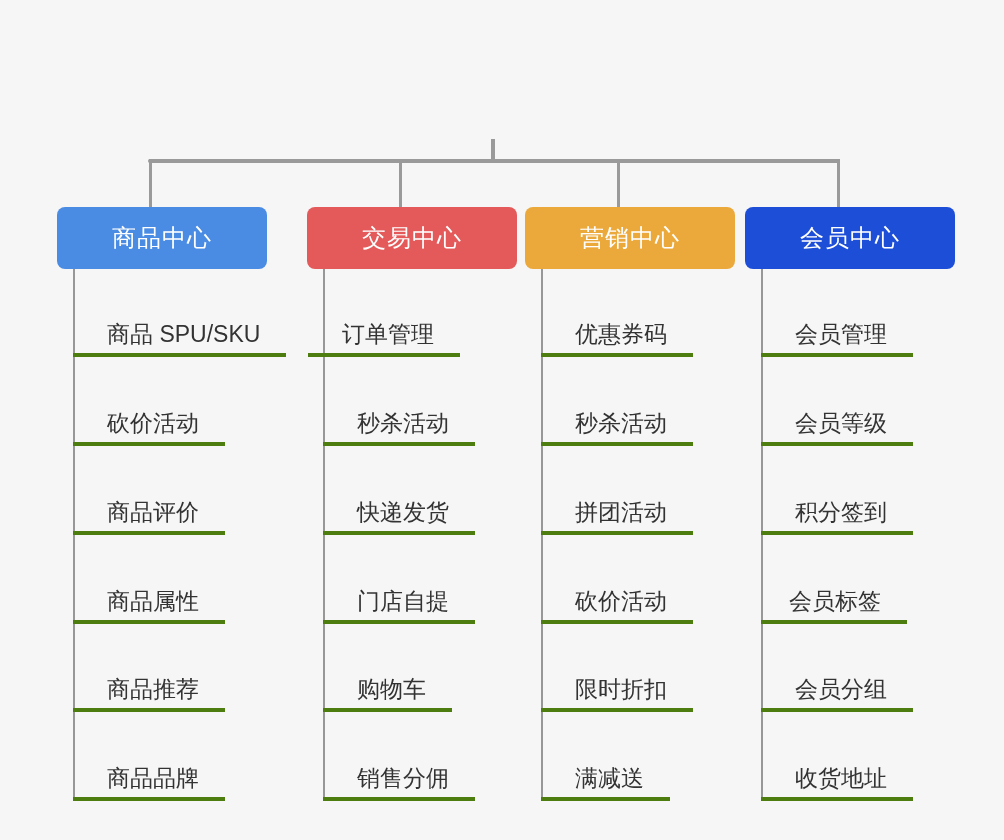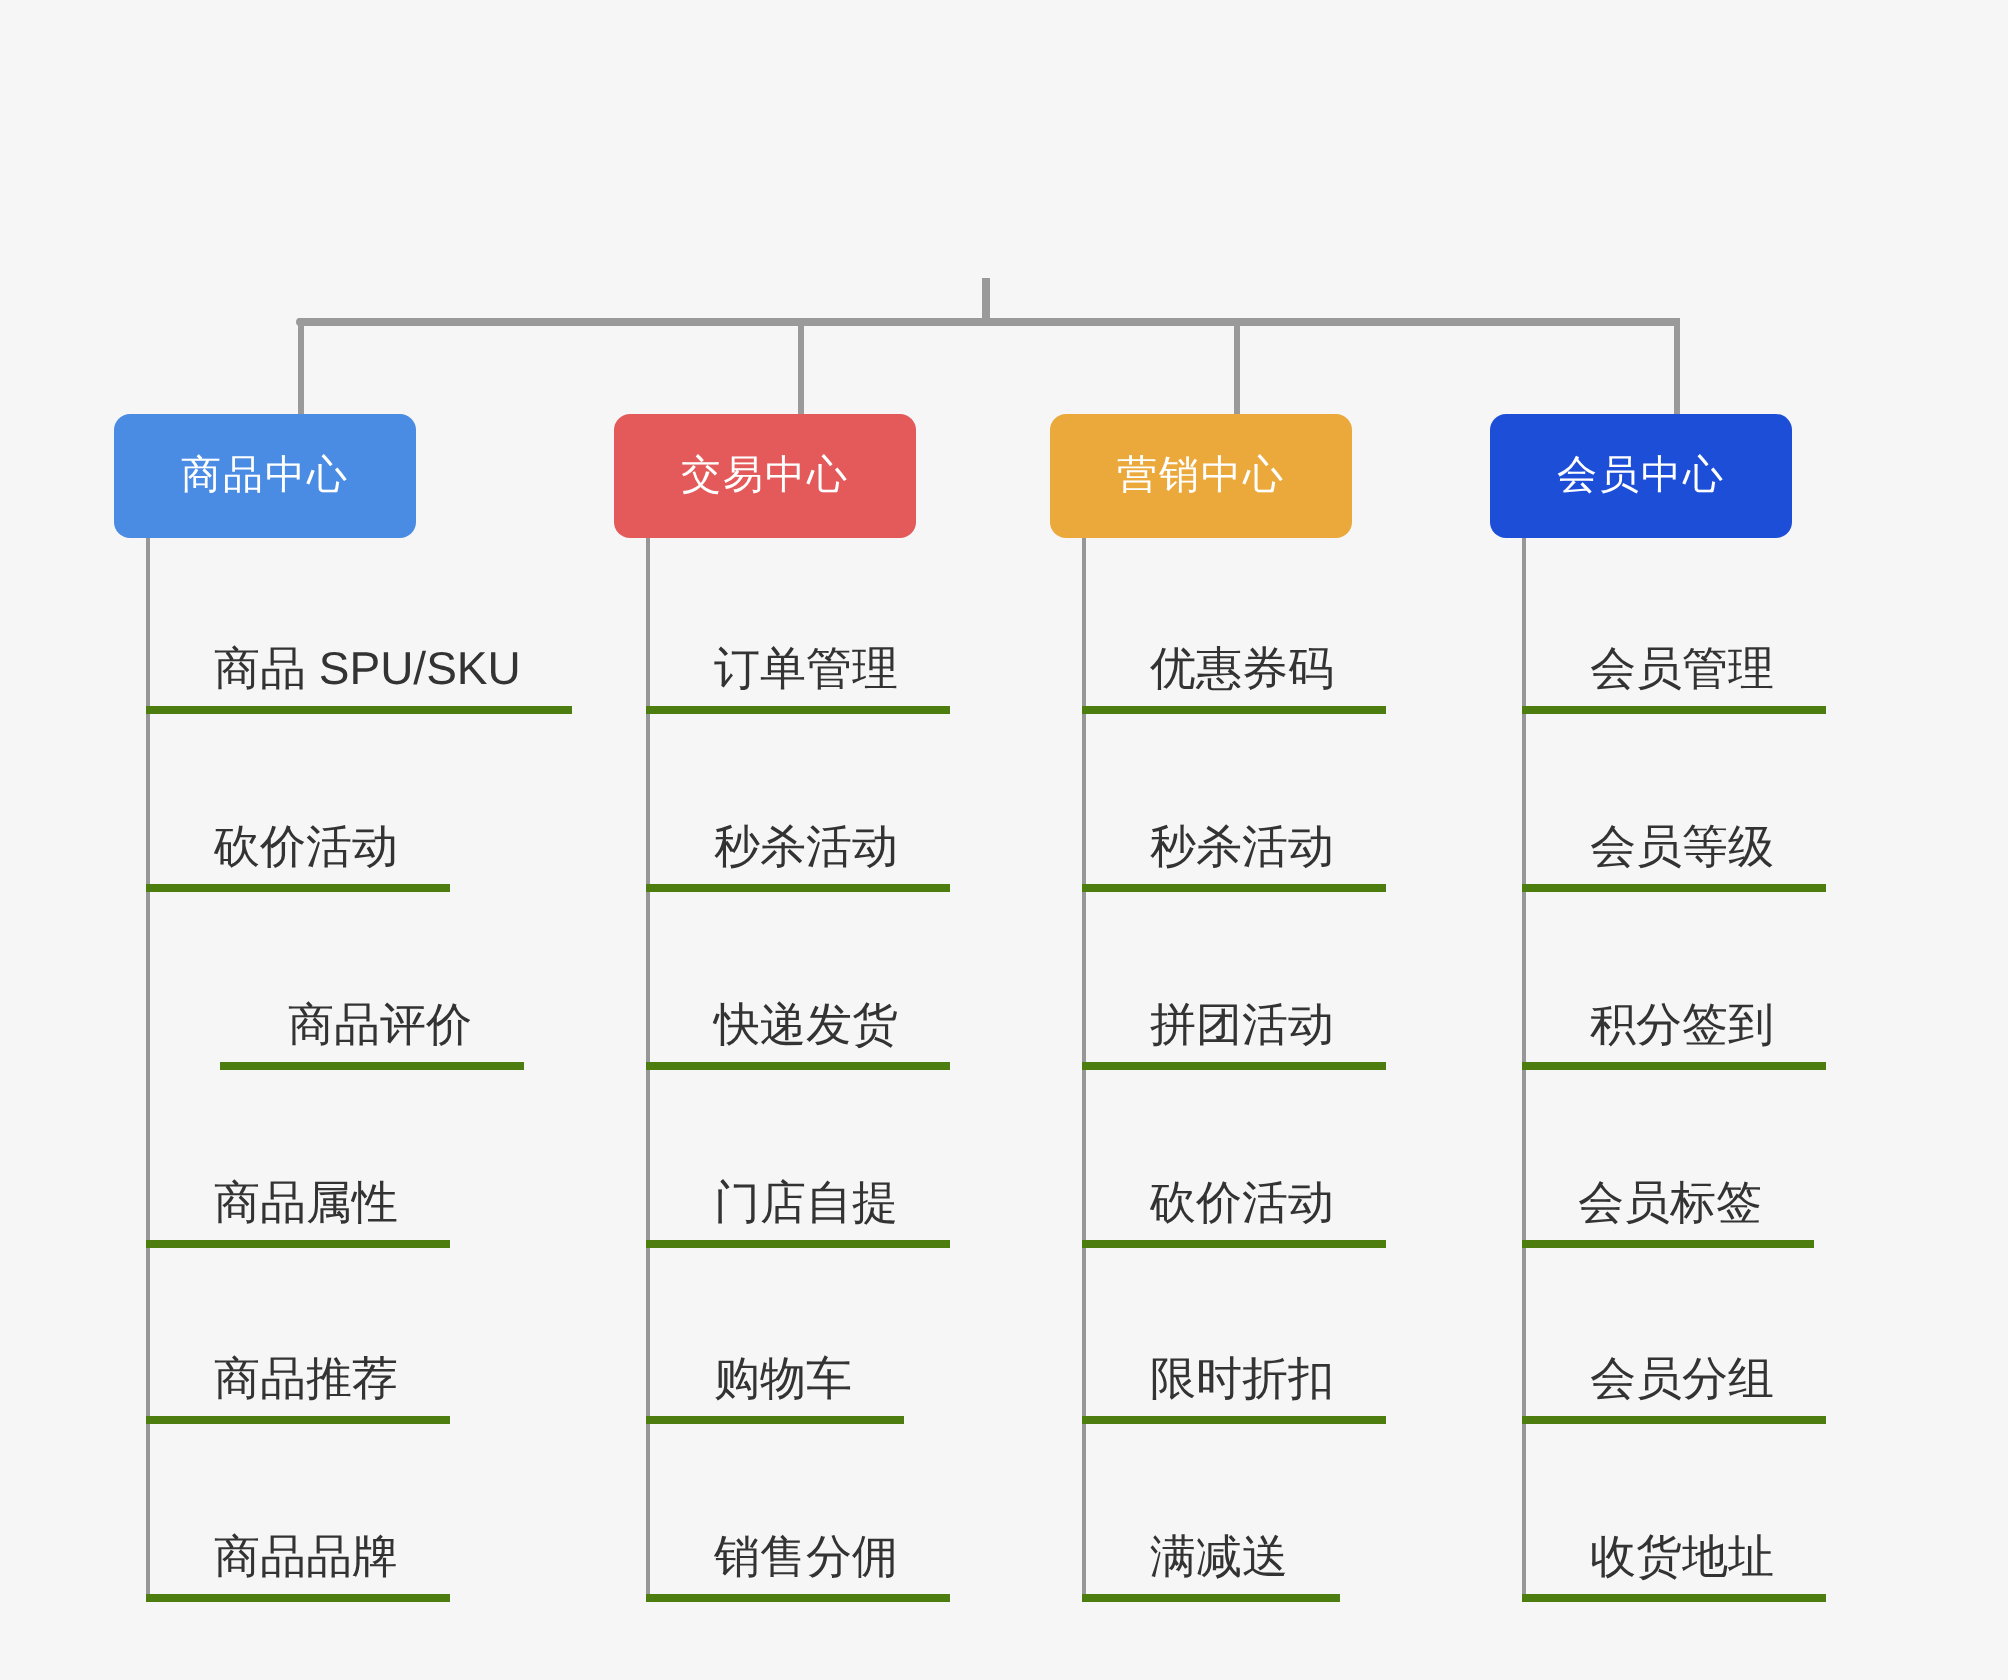--- a/index.html
+++ b/index.html
@@ -45,25 +45,25 @@
     background: #9a9a9a;
   }
   .root-drop   { left: 491px; top: 139px; width: 4px;  height: 24px; }
   .h-connector { left: 148px; top: 159px; width: 692px; height: 4px; border-radius: 2px; }
   .branch-drop { width: 3px; top: 159px; height: 48px; }
   .spine       { width: 2px; top: 269px; height: 532px; background: #979797; }
   
   .branch-box {
     position: absolute;
     top: 207px;
-    width: 151px;
+    width: 210px;
     height: 62px;
     border-radius: 8px;
     color: #ffffff;
-    font-size: 20px;
+    font-size: 24px;
     letter-spacing: 1px;
     line-height: 62px;
     text-align: center;
     cursor: default;
   }
   
   .sub-item {
     position: absolute;
     box-sizing: border-box;
     height: 36px;
@@ -84,28 +84,28 @@
 
   <div class="conn root-drop"></div>
   <div class="conn h-connector"></div>
 
   <div id="branches">
       <div class="conn branch-drop" style="left: 148.5px;"></div>
       <div class="branch-box" style="left: 57px; background: rgb(74, 140, 228);">商品中心</div>
       <div class="conn spine" style="left: 73px;"></div>
       <div class="sub-item" style="left: 73px; top: 321px;">商品 SPU/SKU</div>
       <div class="sub-item" style="left: 73px; top: 410px;">砍价活动</div>
-      <div class="sub-item" style="left: 73px; top: 499px; margin-left: 37px;">商品评价</div>
+      <div class="sub-item" style="left: 73px; top: 499px;">商品评价</div>
       <div class="sub-item" style="left: 73px; top: 588px;">商品属性</div>
       <div class="sub-item" style="left: 73px; top: 676px;">商品推荐</div>
       <div class="sub-item" style="left: 73px; top: 765px;">商品品牌</div>
       <div class="conn branch-drop" style="left: 398.5px;"></div>
       <div class="branch-box" style="left: 307px; background: rgb(228, 90, 90);">交易中心</div>
       <div class="conn spine" style="left: 323px;"></div>
-      <div class="sub-item" style="left: 323px; top: 321px;">订单管理</div>
+      <div class="sub-item" style="left: 308px; top: 321px;">订单管理</div>
       <div class="sub-item" style="left: 323px; top: 410px;">秒杀活动</div>
       <div class="sub-item" style="left: 323px; top: 499px;">快递发货</div>
       <div class="sub-item" style="left: 323px; top: 588px;">门店自提</div>
       <div class="sub-item" style="left: 323px; top: 676px;">购物车</div>
       <div class="sub-item" style="left: 323px; top: 765px;">销售分佣</div>
       <div class="conn branch-drop" style="left: 616.5px;"></div>
       <div class="branch-box" style="left: 525px; background: rgb(235, 169, 60);">营销中心</div>
       <div class="conn spine" style="left: 541px;"></div>
       <div class="sub-item" style="left: 541px; top: 321px;">优惠券码</div>
       <div class="sub-item" style="left: 541px; top: 410px;">秒杀活动</div>

